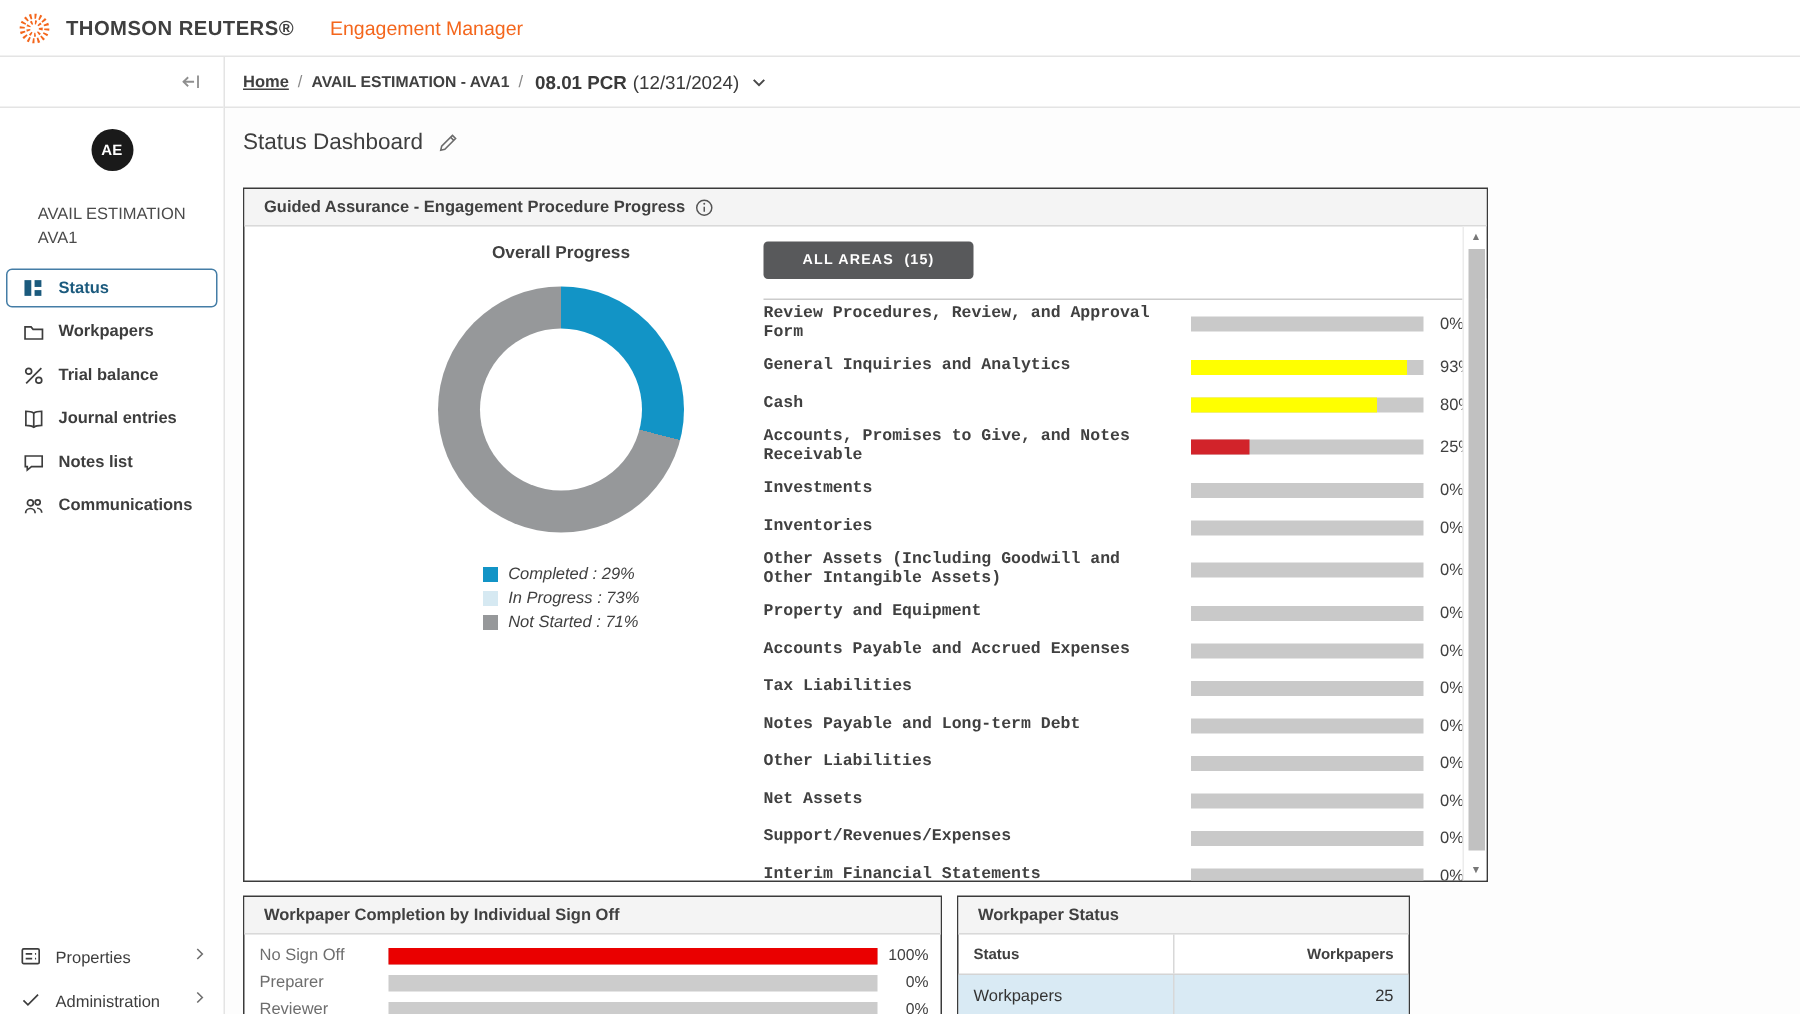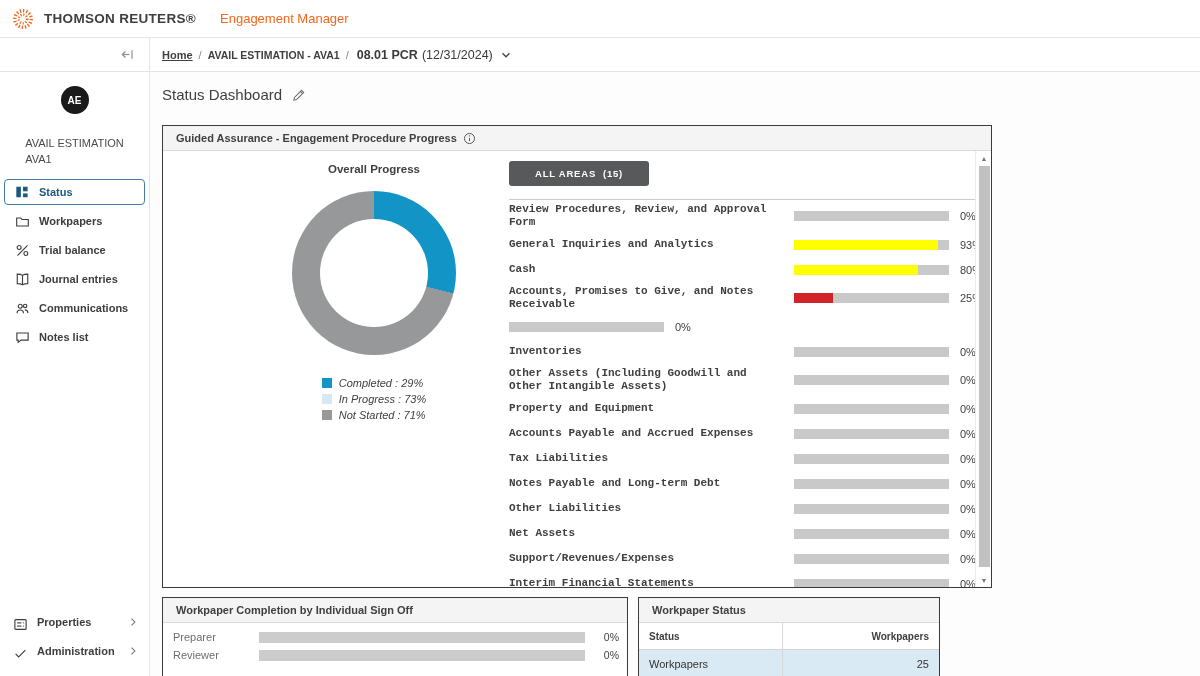--- a/index.html
+++ b/index.html
@@ -25,22 +25,22 @@
             color:#fff; font-size:10px; font-weight:bold; display:flex; align-items:center; justify-content:center; }
   .eng-name { font-size:11px; color:#4a4a4a; line-height:16px; padding-top:1px; }
   .nav { padding:2px 4px; }
   .nav-item { display:flex; align-items:center; gap:9px; height:26px; padding:0 9px; margin-bottom:3px;
               font-size:11px; font-weight:bold; color:#3d3d3d; border:1px solid transparent;
               border-radius:4px; cursor:pointer; }
   .nav-item.selected { color:#1b5a7d; border-color:#447da6; }
   .nav-icon { width:16px; height:16px; display:flex; align-items:center; justify-content:center; }
   .nav-icon svg { display:block; }
   .sidebar-footer { position:absolute; left:0; right:0; bottom:2px; }
-  .footer-item { display:flex; align-items:flex-start; gap:9px; height:29px; padding:0 10px 0 12px;
-                 font-size:11px; font-weight:bold; color:#3d3d3d; cursor:pointer; }
+  .footer-item { display:flex; align-items:flex-end; gap:9px; height:29px; padding:0 10px 0 12px;
+                 font-size:11px; font-weight:normal; color:#3d3d3d; cursor:pointer; }
   .footer-item .chev { margin-left:auto; color:#6f6f6f; }
 
   
   .breadcrumb { position:absolute; left:150px; top:38px; right:0; height:34px; background:#fff;
                 border-bottom:1px solid #e4e4e4; display:flex; align-items:center; padding-left:12px; }
   .bc-home { font-size:11px; font-weight:bold; text-decoration:underline; color:#404040; cursor:pointer; }
   .bc-sep { margin:0 6px; color:#8a8a8a; font-size:11px; }
   .bc-eng { font-size:10.5px; font-weight:bold; color:#404040; }
   .bc-doc { font-size:12.5px; font-weight:bold; color:#3a3a3a; margin-left:2px; }
   .bc-date { font-size:12.5px; font-weight:normal; color:#3a3a3a; margin-left:4px; }
@@ -165,35 +165,35 @@
           <svg width="15" height="15" viewBox="0 0 16 16" fill="none" stroke="currentColor" stroke-width="1.2">
             <path d="M8 3.6C6.8 2.7 5 2.3 2.4 2.3v10.1c2.6 0 4.4.4 5.6 1.3 1.2-.9 3-1.3 5.6-1.3V2.3C11 2.3 9.2 2.7 8 3.6z"></path>
             <line x1="8" y1="3.6" x2="8" y2="13.7"></line>
           </svg>
         </span>
     <span class="nav-label">Journal entries</span>
   </div>
       <div class="nav-item">
     <span class="nav-icon">
           <svg width="15" height="15" viewBox="0 0 16 16" fill="none" stroke="currentColor" stroke-width="1.2">
+            <path d="M2 3.2h12v7.6H6.4L3.4 13.2v-2.4H2z"></path>
+          </svg>
+        </span>
+    <span class="nav-label">Notes list</span>
+  </div>
+      <div class="nav-item">
+    <span class="nav-icon">
+          <svg width="15" height="15" viewBox="0 0 16 16" fill="none" stroke="currentColor" stroke-width="1.2">
             <circle cx="5.6" cy="5.6" r="2.1"></circle>
             <path d="M2.2 13c0-2.1 1.5-3.4 3.4-3.4s3.4 1.3 3.4 3.4"></path>
             <circle cx="10.8" cy="5.2" r="1.8"></circle>
             <path d="M10.4 9.4c1.9 0 3.3 1.4 3.3 3.3"></path>
           </svg>
         </span>
     <span class="nav-label">Communications</span>
-  </div>
-      <div class="nav-item">
-    <span class="nav-icon">
-          <svg width="15" height="15" viewBox="0 0 16 16" fill="none" stroke="currentColor" stroke-width="1.2">
-            <path d="M2 3.2h12v7.6H6.4L3.4 13.2v-2.4H2z"></path>
-          </svg>
-        </span>
-    <span class="nav-label">Notes list</span>
   </div>
     </div>
   <div class="sidebar-footer" id="sidebar-footer">
       <div class="footer-item">
     <span class="nav-icon">
           <svg width="15" height="15" viewBox="0 0 16 16" fill="none" stroke="currentColor" stroke-width="1.2">
             <rect x="2" y="2.8" width="12" height="10.4" rx="1"></rect>
             <line x1="4.4" y1="6.3" x2="9" y2="6.3"></line>
             <line x1="4.4" y1="9.7" x2="9" y2="9.7"></line>
             <line x1="11" y1="6.3" x2="11.8" y2="6.3"></line>
@@ -305,20 +305,21 @@
     <div class="area-pct">80%</div>
   </div>
             <div class="area-row">
     <div class="area-label">Accounts, Promises to Give, and Notes Receivable</div>
     <div class="bar-track">
       <div class="bar-fill" style="width: 25%; background: rgb(210, 35, 42);"></div>
     </div>
     <div class="area-pct">25%</div>
   </div>
             <div class="area-row">
+    <div class="area-label">Investments</div>
     <div class="bar-track">
       <div class="bar-fill" style="width: 0%; background: rgb(201, 201, 201);"></div>
     </div>
     <div class="area-pct">0%</div>
   </div>
             <div class="area-row">
     <div class="area-label">Inventories</div>
     <div class="bar-track">
       <div class="bar-fill" style="width: 0%; background: rgb(201, 201, 201);"></div>
     </div>
@@ -397,20 +398,27 @@
       </div>
 
     </div>
   </div>
 
   <div class="panel signoff-panel">
     <div class="panel-header">
       <span>Workpaper Completion by Individual Sign Off</span>
     </div>
     <div class="signoff-rows" id="signoff-rows">
+        <div class="signoff-row">
+    <div class="signoff-label">No Sign Off</div>
+    <div class="signoff-track">
+      <div class="bar-fill" style="width: 100%; background: rgb(234, 0, 0);"></div>
+    </div>
+    <div class="signoff-pct">100%</div>
+  </div>
         <div class="signoff-row">
     <div class="signoff-label">Preparer</div>
     <div class="signoff-track">
       <div class="bar-fill" style="width: 0%; background: rgb(204, 204, 204);"></div>
     </div>
     <div class="signoff-pct">0%</div>
   </div>
         <div class="signoff-row">
     <div class="signoff-label">Reviewer</div>
     <div class="signoff-track">

